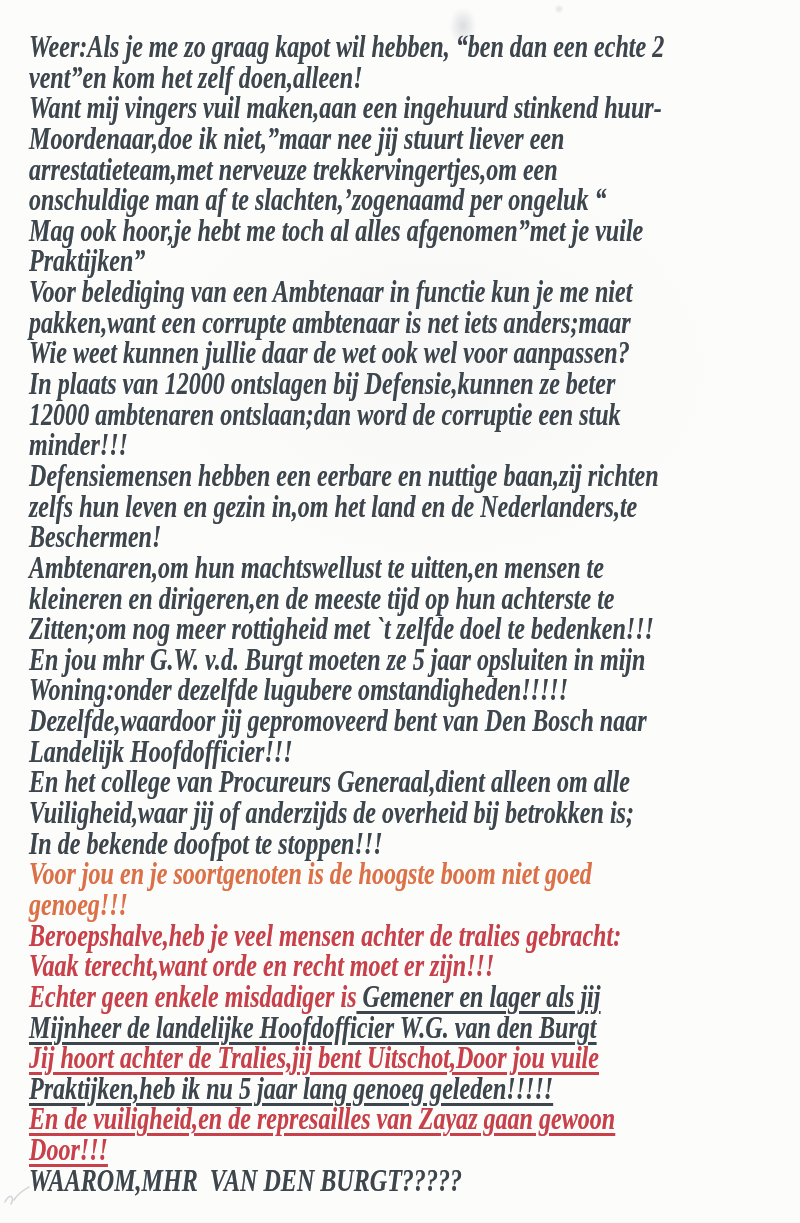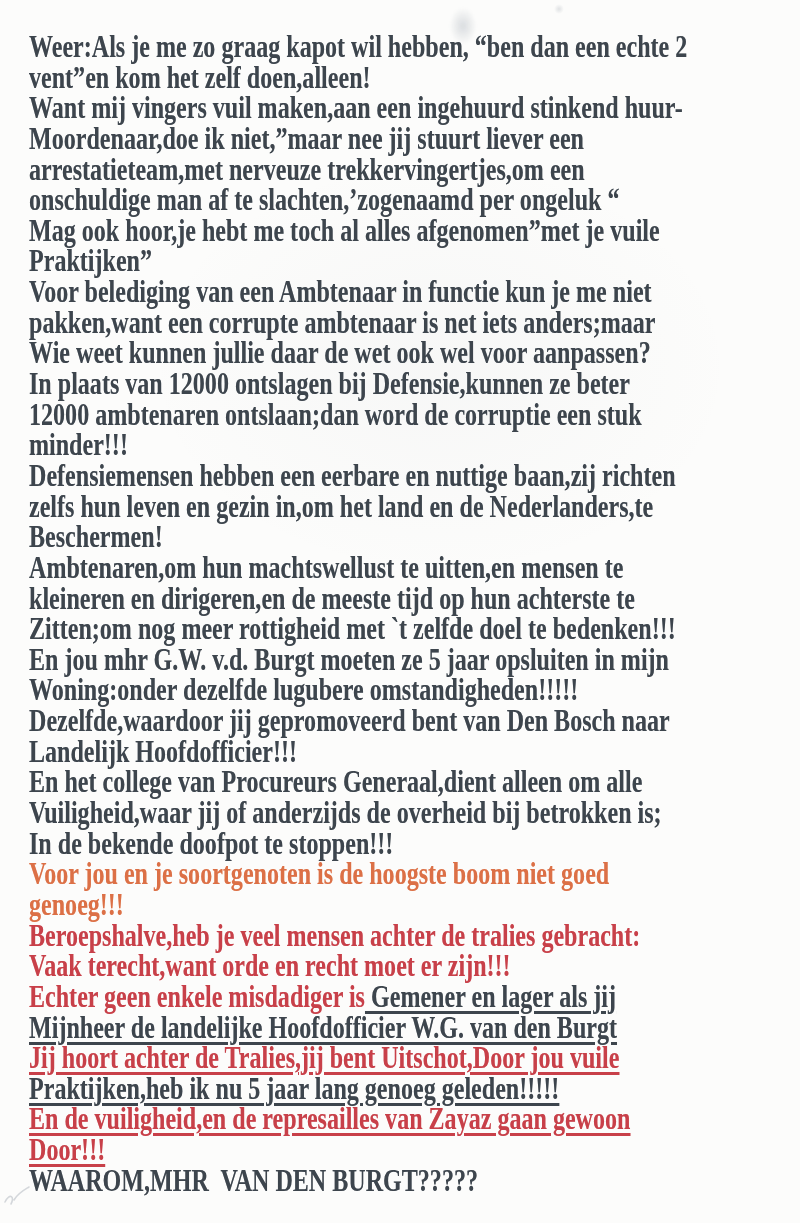--- a/index.html
+++ b/index.html
@@ -13,20 +13,21 @@
     position: relative;
     overflow: hidden;
     font-family: "Liberation Serif", "DejaVu Serif", serif;
   }
   .scan-page {
     position: absolute;
     inset: 0;
     background:
       radial-gradient(ellipse 420px 300px at 55% 30%, rgba(120,128,136,0.04), rgba(120,128,136,0) 70%),
       #fcfcfb;
+    font-style: italic;
   }
   .letter {
     position: absolute;
     left: 29px;
     top: 31px;
     width: 985px;
     transform: scaleX(0.752);
     transform-origin: 0 0;
   }
   .line {

